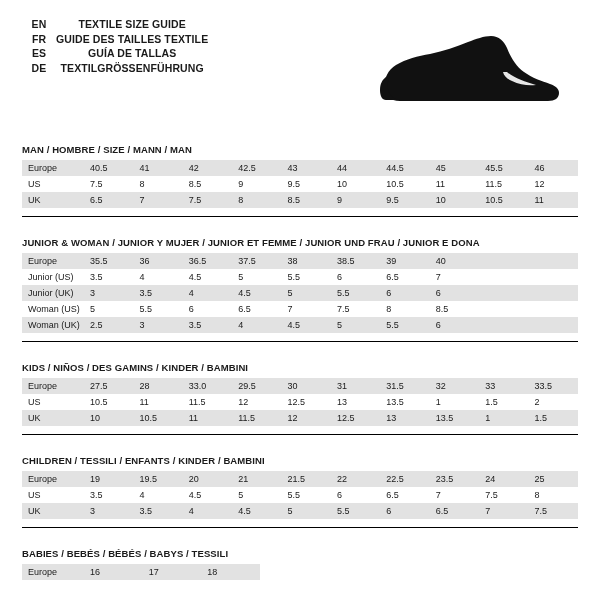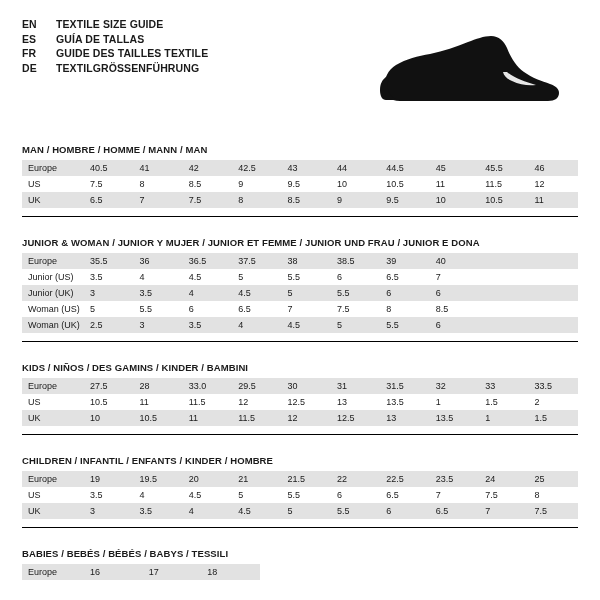--- a/index.html
+++ b/index.html
@@ -26,20 +26,21 @@
     border-collapse: collapse;
   }
   .lang-table td {
     font-size: 10.5px;
     font-weight: bold;
     letter-spacing: 0.1px;
     padding: 0 0 2.5px 0;
     vertical-align: top;
     line-height: 12px;
     white-space: nowrap;
+    text-align: center;
   }
   .lang-code { width: 34px; }
 
   .shoe-art {
     margin-right: 18px;
     margin-top: 16px;
   }
 
   .section-title {
     font-size: 11px;
@@ -85,46 +86,46 @@
 <div class="page">
 
   <div class="header">
     <table class="lang-table">
       <tbody>
         <tr>
           <td class="lang-code">EN</td>
           <td>TEXTILE SIZE GUIDE</td>
         </tr>
         <tr>
+          <td class="lang-code">FR</td>
+          <td>GUIDE DES TAILLES TEXTILE</td>
+        </tr>
+        <tr>
           <td class="lang-code">ES</td>
           <td>GUÍA DE TALLAS</td>
-        </tr>
-        <tr>
-          <td class="lang-code">FR</td>
-          <td>GUIDE DES TAILLES TEXTILE</td>
         </tr>
         <tr>
           <td class="lang-code">DE</td>
           <td>TEXTILGRÖSSENFÜHRUNG</td>
         </tr>
       </tbody>
     </table>
 
     <div class="shoe-art">
       <svg width="190" height="72" viewBox="0 0 190 72" xmlns="http://www.w3.org/2000/svg">
         <path fill="#111111" d="M14 54 C14 44 18 36 26 31 C36 25 48 22 60 20 C74 17 86 13 98 8 C106 5 114 2 121 2 C129 2 134 7 137 14 C141 24 146 32 154 38 C162 44 172 47 180 50 C186 52 189 55 189 59 C189 64 185 67 178 67 L30 67 C20 67 14 62 14 54 Z"></path>
         <path fill="#111111" d="M10 56 C10 50 12 46 16 43 L20 41 C18 46 17 50 18 55 C19 61 23 65 30 66 L16 66 C12 66 10 62 10 56 Z"></path>
         <path fill="#ffffff" d="M137 38 C144 44 155 48 166 51 C159 52 150 51 142 47 C137 45 134 42 133 38 Z" opacity="0.9"></path>
       </svg>
     </div>
   </div>
 
 
   <div class="group first">
-    <div class="group-title">MAN / HOMBRE / HOMME / MANN / MAN</div>
+    <div class="group-title">MAN / HOMBRE / SIZE / MANN / MAN</div>
     <table class="size">
       <tbody>
         <tr class="shaded">
           <td class="label">Europe</td>
           <td>40.5</td>
           <td>41</td>
           <td>42</td>
           <td>42.5</td>
           <td>43</td>
           <td>44</td>
@@ -280,21 +281,21 @@
           <td>13.5</td>
           <td>1</td>
           <td>1.5</td>
         </tr>
       </tbody>
     </table>
     <div class="divider"></div>
   </div>
 
   <div class="group">
-    <div class="group-title">CHILDREN / INFANTIL / ENFANTS / KINDER / HOMBRE</div>
+    <div class="group-title">CHILDREN / TESSILI / ENFANTS / KINDER / BAMBINI</div>
     <table class="size">
       <tbody>
         <tr class="shaded">
           <td class="label">Europe</td>
           <td>19</td>
           <td>19.5</td>
           <td>20</td>
           <td>21</td>
           <td>21.5</td>
           <td>22</td>

